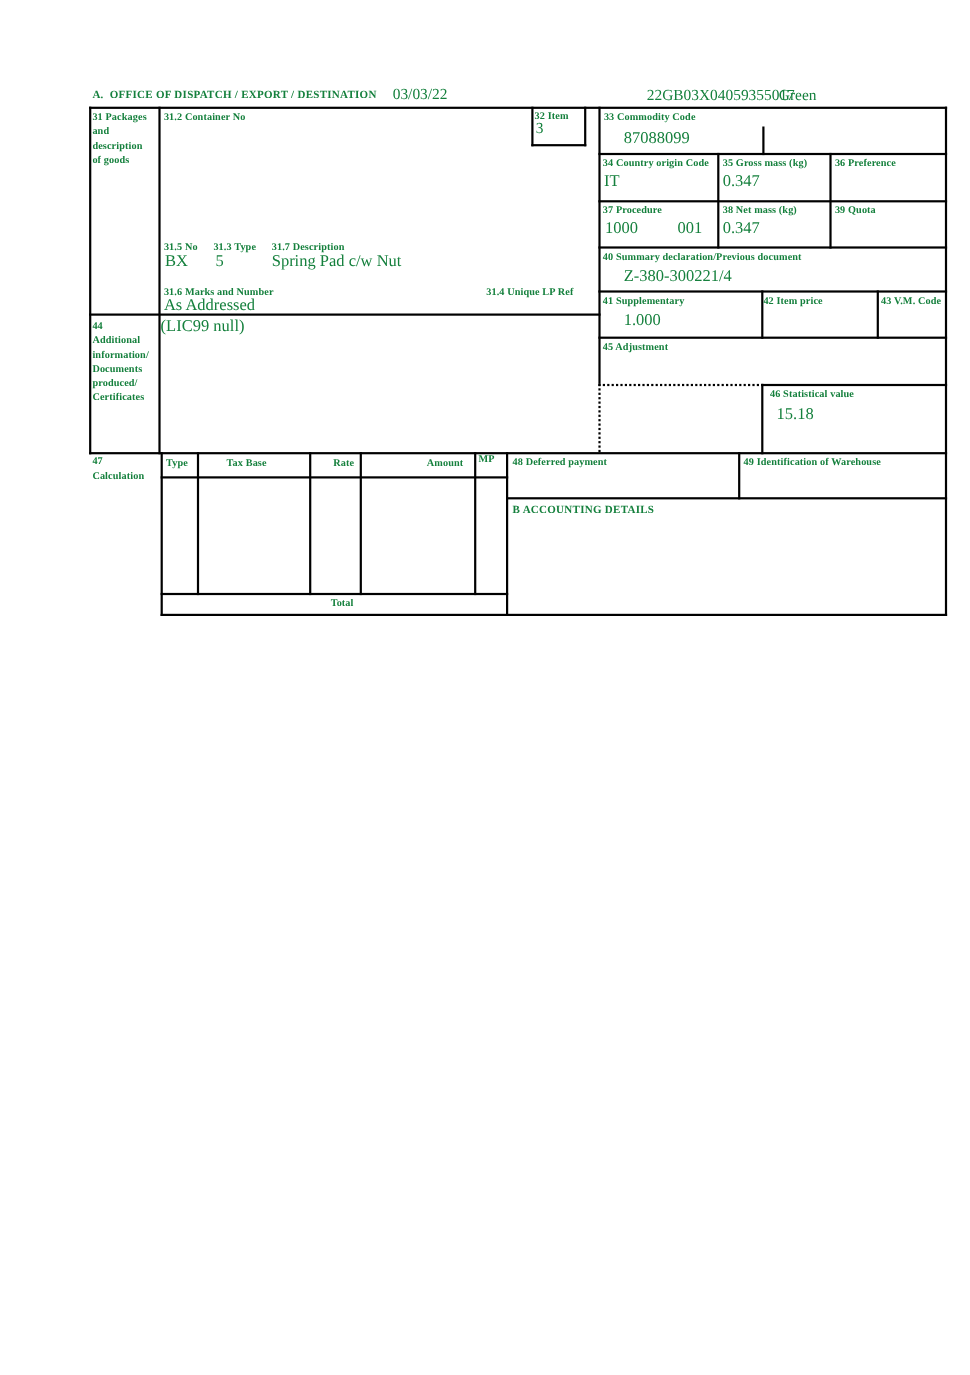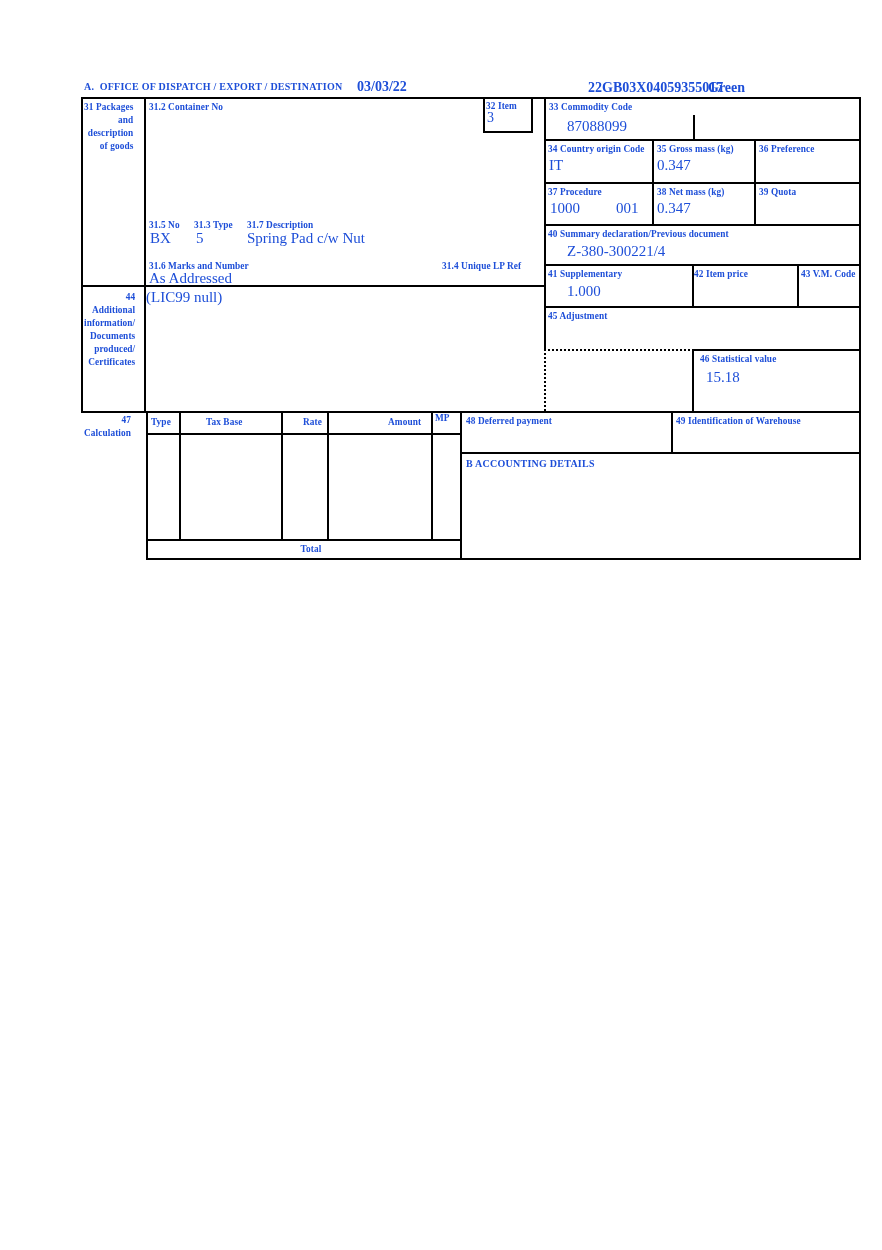--- a/index.html
+++ b/index.html
@@ -1,26 +1,26 @@
 <!DOCTYPE html>
 <html><head>
 <meta charset="utf-8">
 <style>
   html,body{margin:0;padding:0;background:#fff;}
   #canvas{position:relative;width:882px;height:1250px;background:#fff;overflow:hidden;
-          font-family:"Liberation Serif", serif;color:#1d4ed8;}
+          font-family:"Liberation Serif", serif;color:#15803d;}
   .hl{position:absolute;height:2px;background:#000;}
   .vl{position:absolute;width:2px;background:#000;}
   .hdot{position:absolute;height:0;border-top:2px dotted #000;}
   .vdot{position:absolute;width:0;border-left:2px dotted #000;}
   .lbl{position:absolute;font-size:9.3px;font-weight:700;line-height:13px;
-       white-space:pre-line;letter-spacing:0.1px;text-align:right;}
+       white-space:pre-line;letter-spacing:0.1px;}
   .val{position:absolute;font-size:15px;font-weight:400;white-space:pre;}
   .hdr{position:absolute;font-size:10px;font-weight:700;letter-spacing:0.25px;white-space:pre;}
-  .big{position:absolute;font-size:13.5px;font-weight:700;white-space:pre;}
+  .big{position:absolute;font-size:13.5px;font-weight:400;white-space:pre;}
   .ctr{text-align:center;}
 </style>
 </head>
 <body>
 
 <div id="canvas">
 
   <span class="hdr" style="left:84px;top:81px;">A.  OFFICE OF DISPATCH / EXPORT / DESTINATION</span>
   <span class="big" style="left:357px;top:79px;font-size:14px;">03/03/22</span>
   <span class="big" style="left:588px;top:80px;font-size:14px;">22GB03X04059355017</span>

